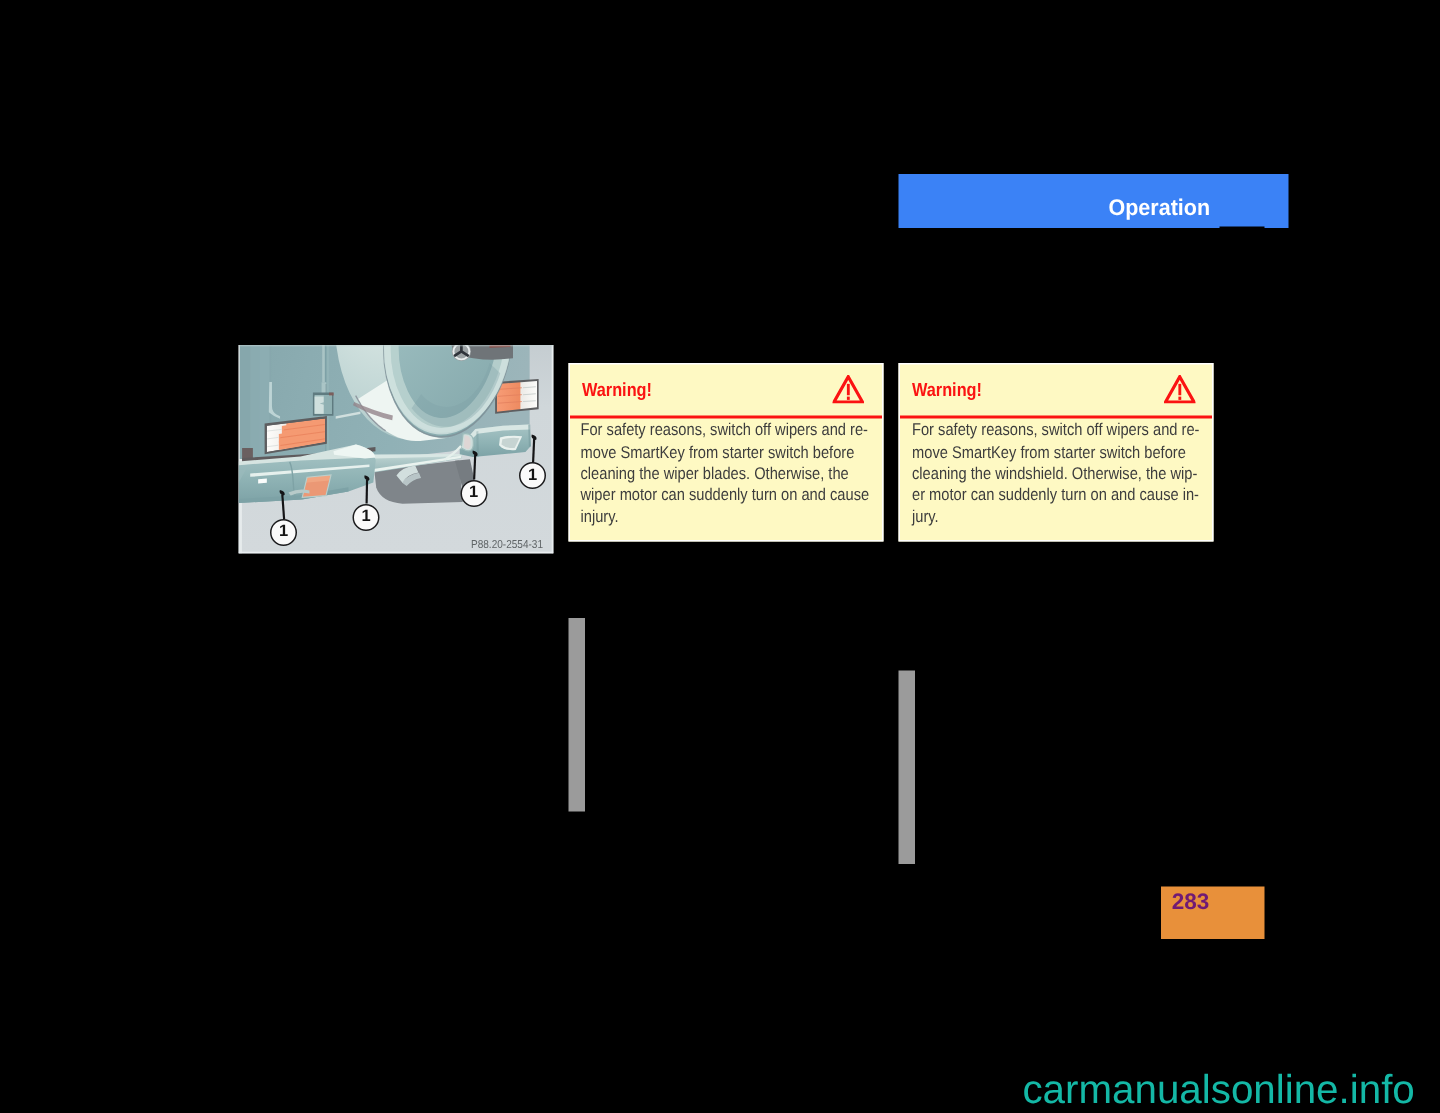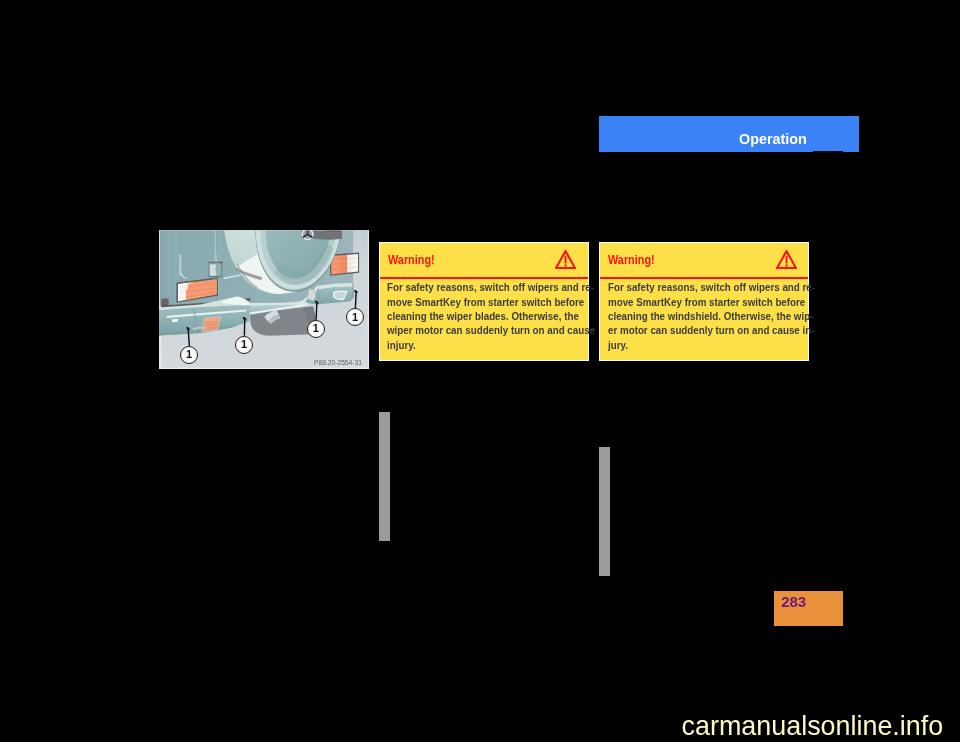--- a/index.html
+++ b/index.html
@@ -29,36 +29,35 @@
     background:#e8903a;
   }
   .page-number .num {
     position:absolute; left:7.2px; top:1.9px;
     color:#701a75; font-size:15px; font-weight:bold;
     transform:translateZ(0);
   }
 
   
   .warning {
-    position:absolute; background:#fde047; border:1.2px solid #fff;
+    position:absolute; background:#fef9c3; border:1.2px solid #fff;
     box-sizing:border-box;
   }
   .warning .head { position:relative; height:36px; }
   .warning .title {
     position:absolute; left:8.0px; top:10.8px;
     color:#fb1312; font-size:12.7px; font-weight:bold;
     transform:scaleX(0.856) translateZ(0); transform-origin:left top;
   }
   .warning .tri { position:absolute; right:11.6px; top:7.2px; width:21px; height:19px; }
   .warning .rule { position:absolute; left:0; right:0; top:34.5px; height:2.3px; background:#fb1312; }
   .warning .body {
     position:absolute; left:7.7px; top:37.6px;
     color:#3d3d3d; font-size:11.35px; line-height:14.45px;
     white-space:nowrap;
-    font-weight:bold;
   }
   .warning .body .ln { display:block; transform:scaleX(0.862) translateZ(0); transform-origin:left center; }
 
   
   .changebar { position:absolute; background:#9b9b9b; }
 
   
   .figure { position:absolute; left:158.7px; top:230px; width:210px; height:139px;
             background:#d2d8da; overflow:hidden; }
   .figure .illus { position:absolute; left:0; top:0; }
@@ -66,21 +65,21 @@
       background:#fafafa; border:1.45px solid #1c1c1e; box-sizing:border-box;
       display:flex; align-items:center; justify-content:center; }
   .figure .callout span { font-size:11px; font-weight:bold; color:#141414;
       line-height:1; margin-top:-0.2px; transform:translateZ(0); }
   .figure .cap { position:absolute; left:155.2px; top:128.2px; font-size:7.7px;
                  color:#5f6466; transform:scaleX(0.87) translateZ(0); transform-origin:left top;
                  white-space:nowrap; }
 
   
   .watermark { position:absolute; left:681.6px; top:713px; font-size:26.9px;
-               color:#fef9c3; font-family:"Liberation Sans", sans-serif;
+               color:#14b8a6; font-family:"Liberation Sans", sans-serif;
                line-height:1; white-space:nowrap; transform:translateZ(0); }
 </style>
 </head>
 <body>
 
 <div class="page">
 
   <div class="chapter-header">
     <span class="label">Operation</span>
     <span class="notch"></span>

